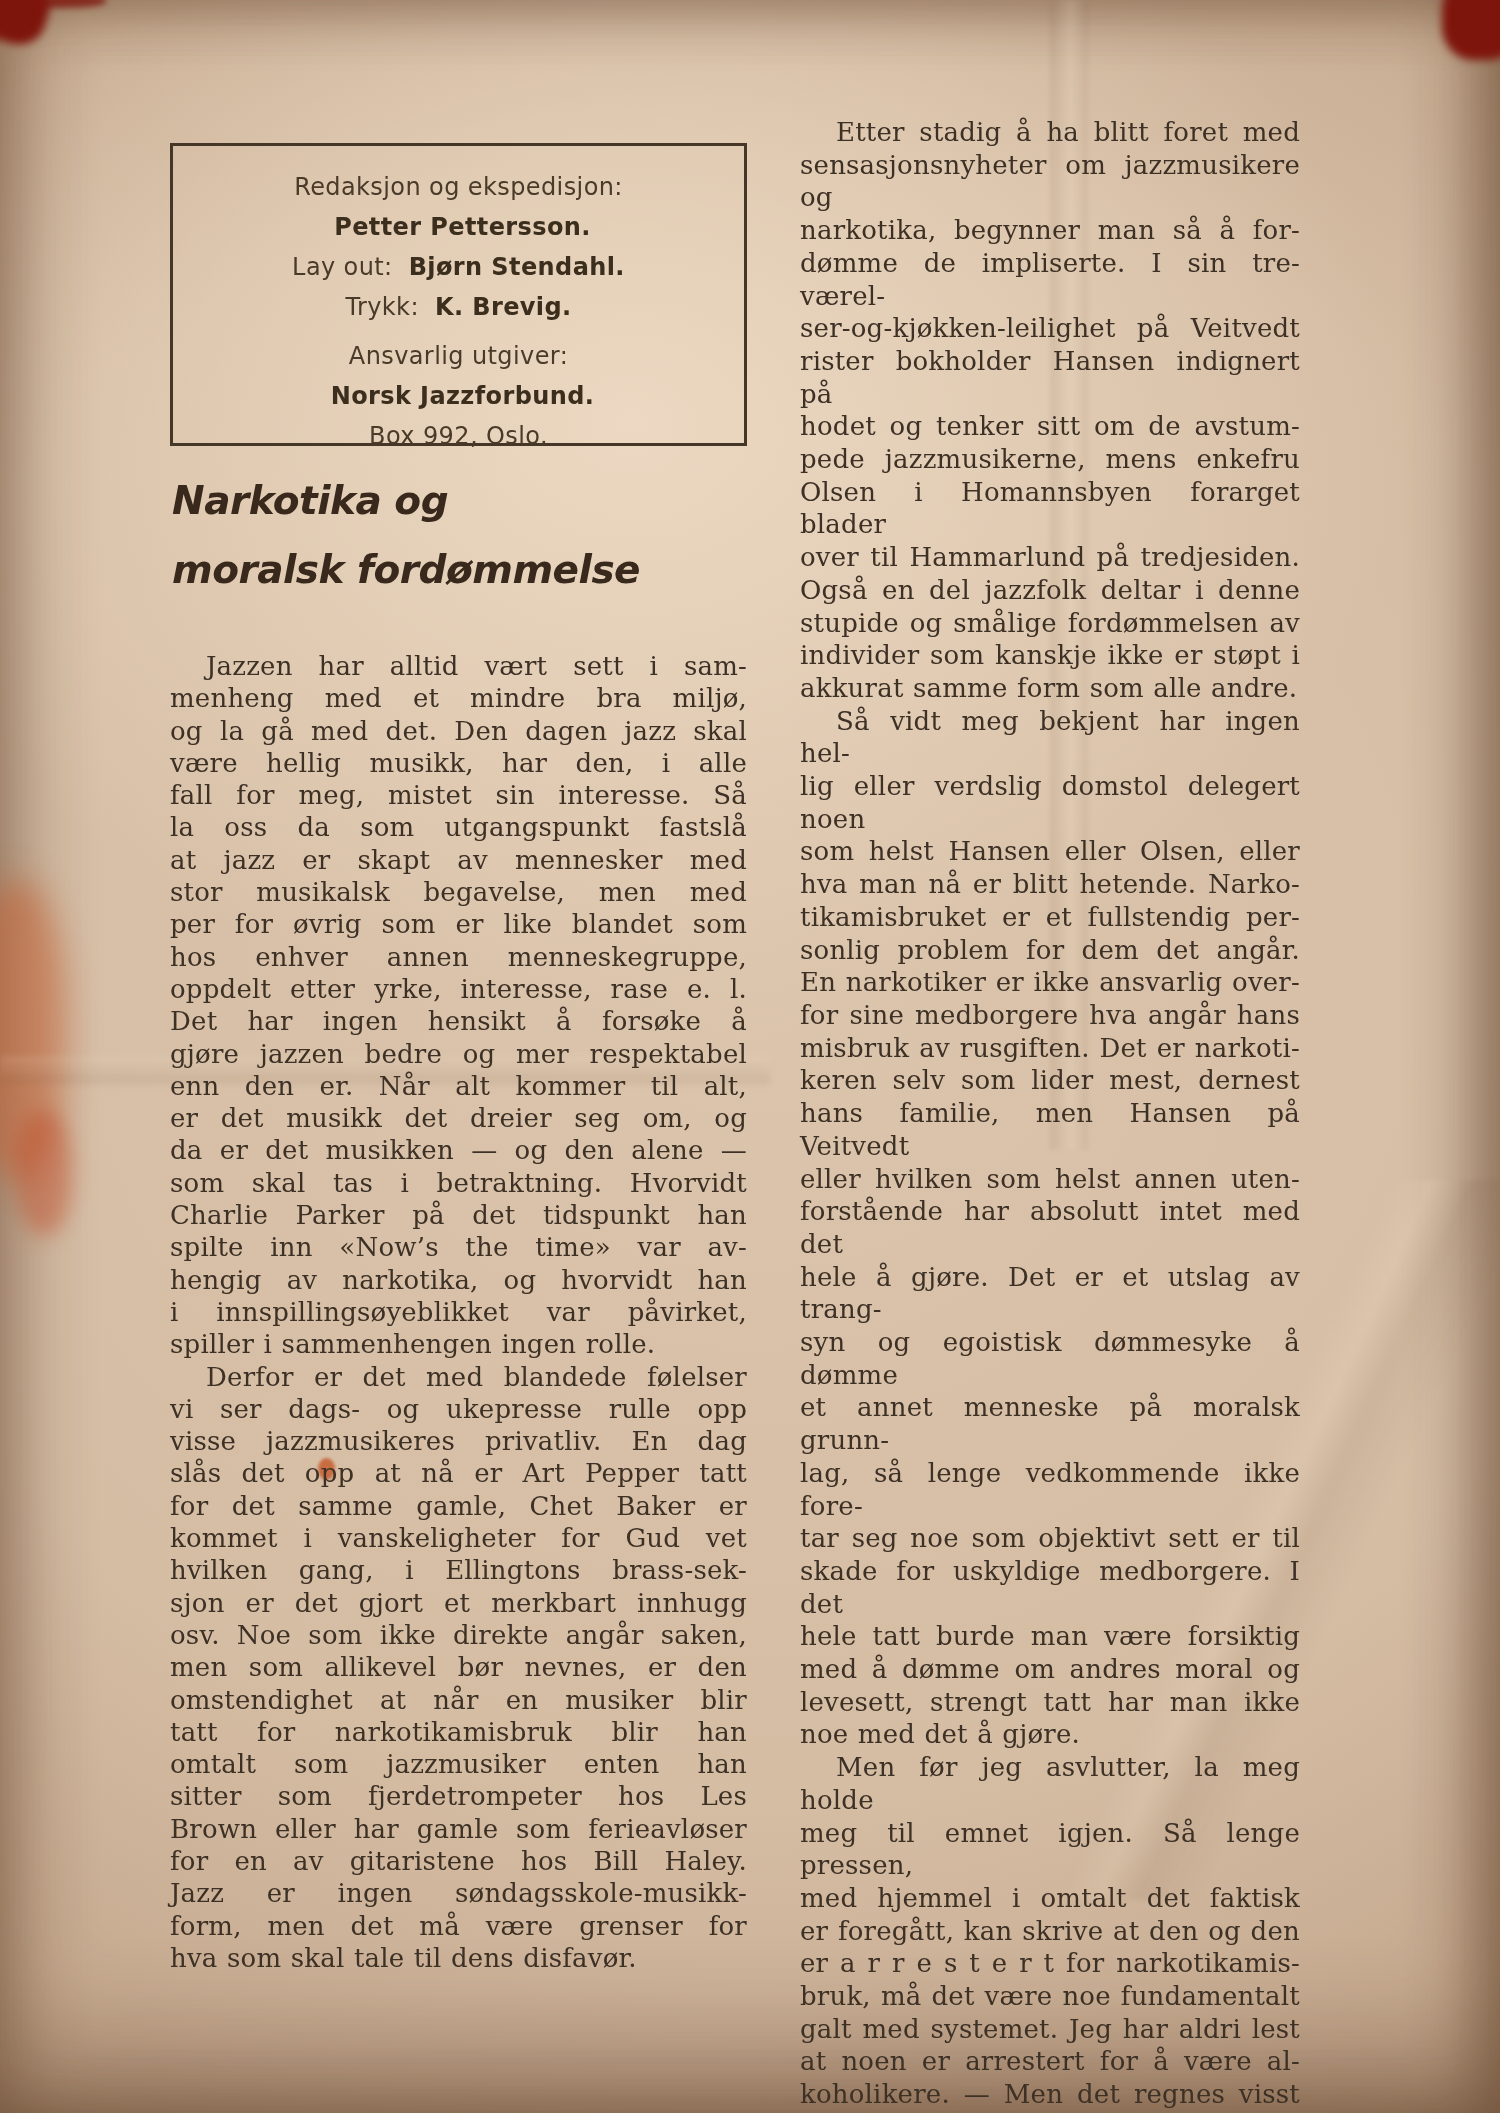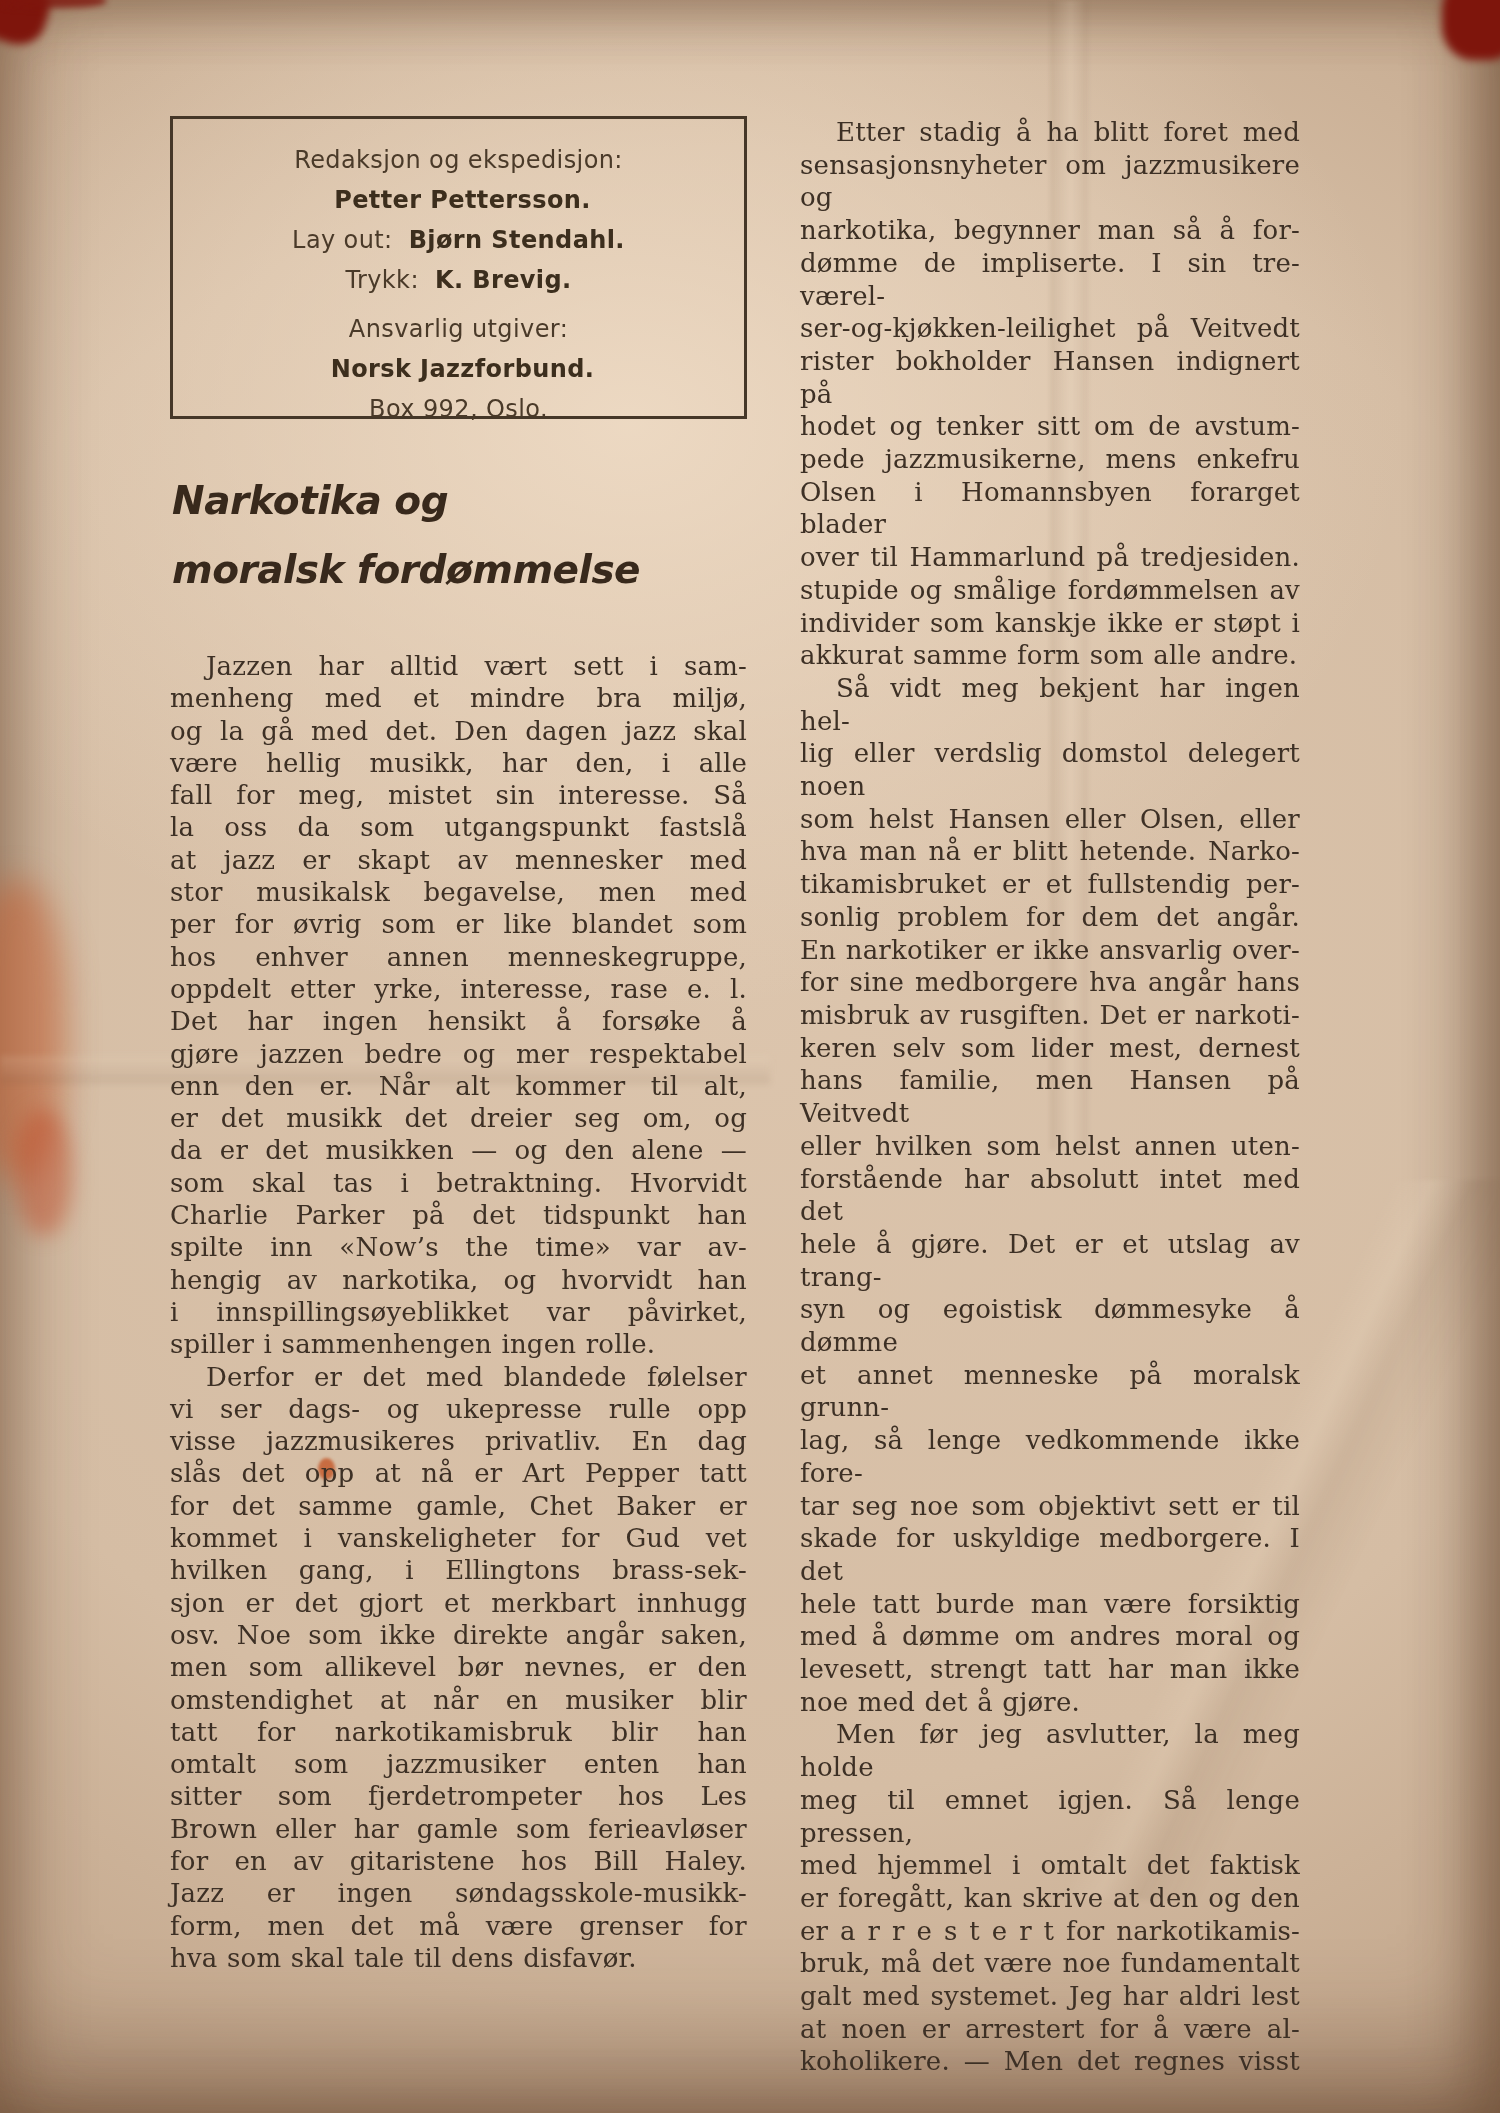--- a/index.html
+++ b/index.html
@@ -24,21 +24,21 @@
   .stain-left2 { left:16px; top:1110px; width:56px; height:125px; background:rgba(190,70,35,0.45); filter:blur(10px); border-radius:45%; }
   .stain-dot { left:318px; top:1458px; width:17px; height:22px; background:rgba(196,88,40,0.8); filter:blur(1.5px); border-radius:50%; }
   .crease-v { left:1050px; top:0; width:38px; height:1150px;
     background:linear-gradient(90deg, rgba(92,62,38,0.10), rgba(246,229,206,0.18) 55%, rgba(92,62,38,0.08)); filter:blur(2px); }
   .crease-h { left:0; top:1056px; width:770px; height:28px;
     background:linear-gradient(180deg, rgba(246,229,206,0.16), rgba(92,62,38,0.10)); filter:blur(3px); }
   .crease-d { left:1030px; top:1180px; width:470px; height:720px;
     background:linear-gradient(115deg, transparent 45%, rgba(246,229,206,0.15) 50%, rgba(92,62,38,0.08) 55%, transparent 63%); filter:blur(2px); }
 
   .masthead {
-    position:absolute; left:170px; top:116px; width:577px; height:303px;
+    position:absolute; left:170px; top:143px; width:577px; height:303px;
     border:3px solid #453728; box-sizing:border-box; text-align:center;
     font-family:"DejaVu Sans", sans-serif; font-size:24px; color:#4a3a29;
     padding-top:21px;
   }
   .mh-line { line-height:40px; letter-spacing:0.4px; }
   .mh-gap { margin-top:9px; }
   .bold { font-weight:bold; color:#3c2e1d;padding-left:8px; }
 
   .article-title {
     position:absolute; left:172px; top:466px; margin:0;
@@ -143,20 +143,21 @@
           <div class="line">Etter stadig å ha blitt foret med</div>
           <div class="line">sensasjonsnyheter om jazzmusikere og</div>
           <div class="line">narkotika, begynner man så å for-</div>
           <div class="line">dømme de impliserte. I sin tre-værel-</div>
           <div class="line">ser-og-kjøkken-leilighet på Veitvedt</div>
           <div class="line">rister bokholder Hansen indignert på</div>
           <div class="line">hodet og tenker sitt om de avstum-</div>
           <div class="line">pede jazzmusikerne, mens enkefru</div>
           <div class="line">Olsen i Homannsbyen forarget blader</div>
           <div class="line">over til Hammarlund på tredjesiden.</div>
+          <div class="line">Også en del jazzfolk deltar i denne</div>
           <div class="line">stupide og smålige fordømmelsen av</div>
           <div class="line">individer som kanskje ikke er støpt i</div>
           <div class="line pfinal">akkurat samme form som alle andre.</div>
         </div>
         <div class="para">
           <div class="line">Så vidt meg bekjent har ingen hel-</div>
           <div class="line">lig eller verdslig domstol delegert noen</div>
           <div class="line">som helst Hansen eller Olsen, eller</div>
           <div class="line">hva man nå er blitt hetende. Narko-</div>
           <div class="line">tikamisbruket er et fullstendig per-</div>

